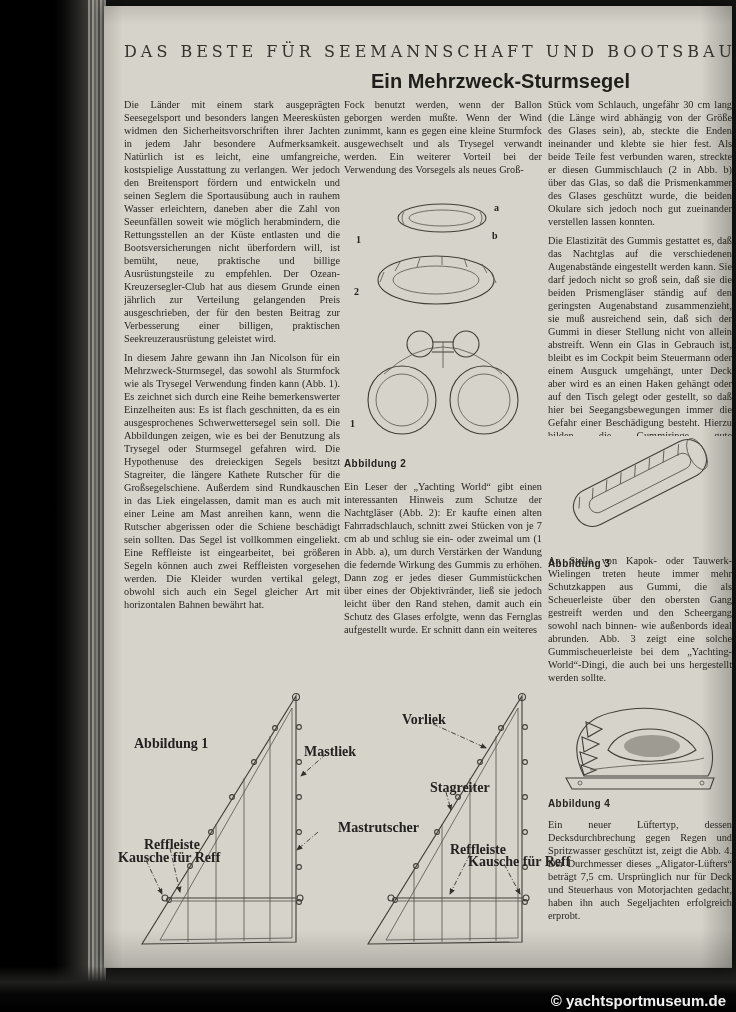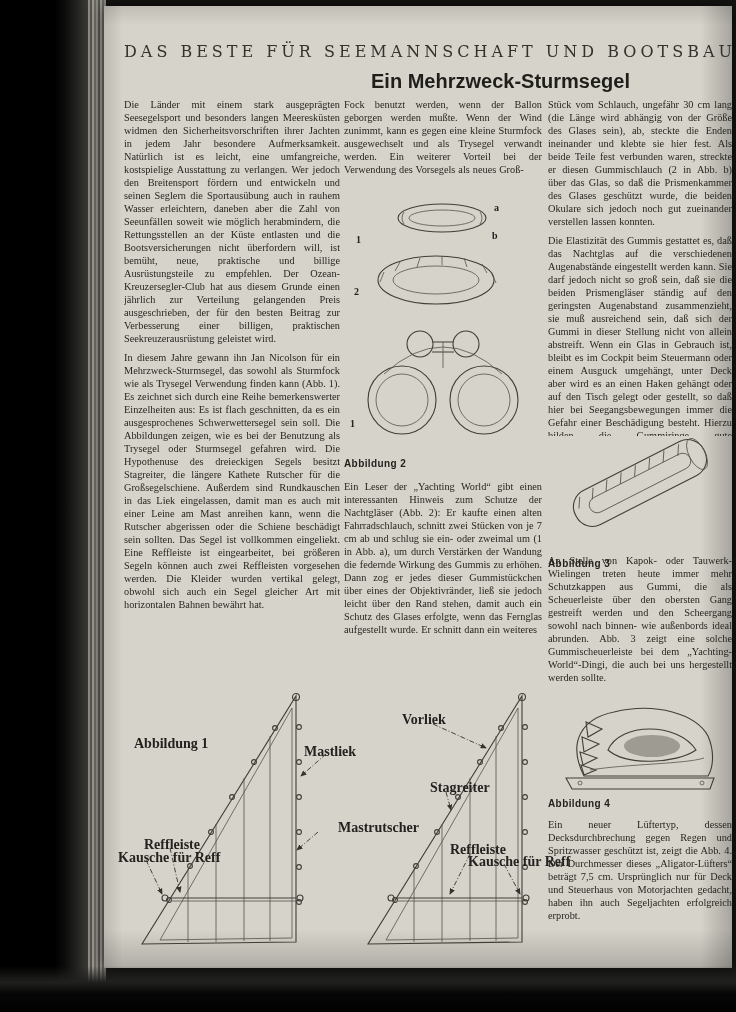--- a/index.html
+++ b/index.html
@@ -205,13 +205,14 @@
     </div>
     <div class="figcap" style="left:444px;top:792px;width:184px;">Abbildung 4</div>
 
     <div class="col" style="left:444px;top:812px;width:184px;height:132px;">
       <p class="para">Ein neuer Lüftertyp, dessen Decksdurchbrechung gegen Regen und Spritzwasser geschützt ist, zeigt die Abb. 4. Der Durchmesser dieses „Aligator-Lüfters“ beträgt 7,5 cm. Ursprünglich nur für Deck und Steuerhaus von Motorjachten gedacht, haben ihn auch Segeljachten erfolgreich erprobt.</p>
     </div>
 
   </div>
 
   <div class="bottom-shade"></div>
+  <div class="watermark">© yachtsportmuseum.de</div>
 </div>
 
 </body></html>

